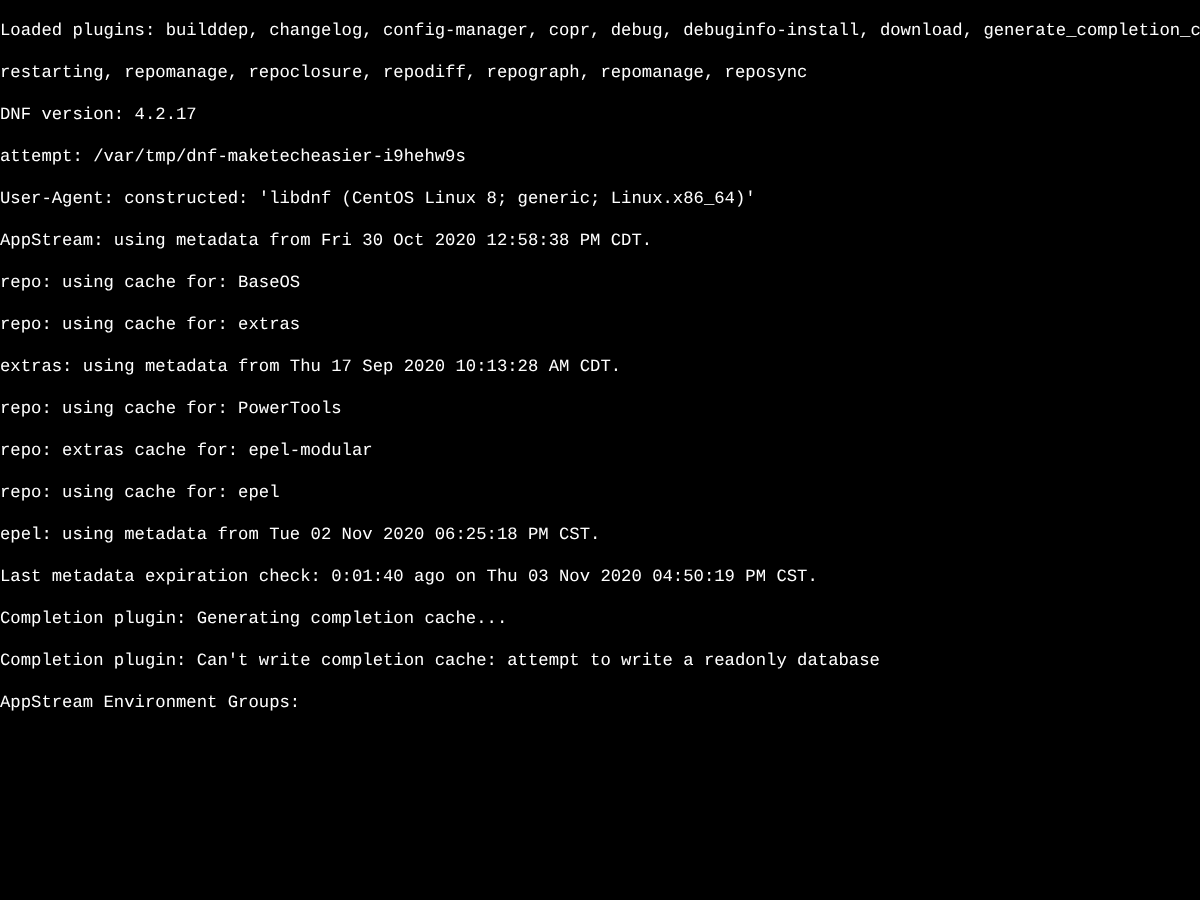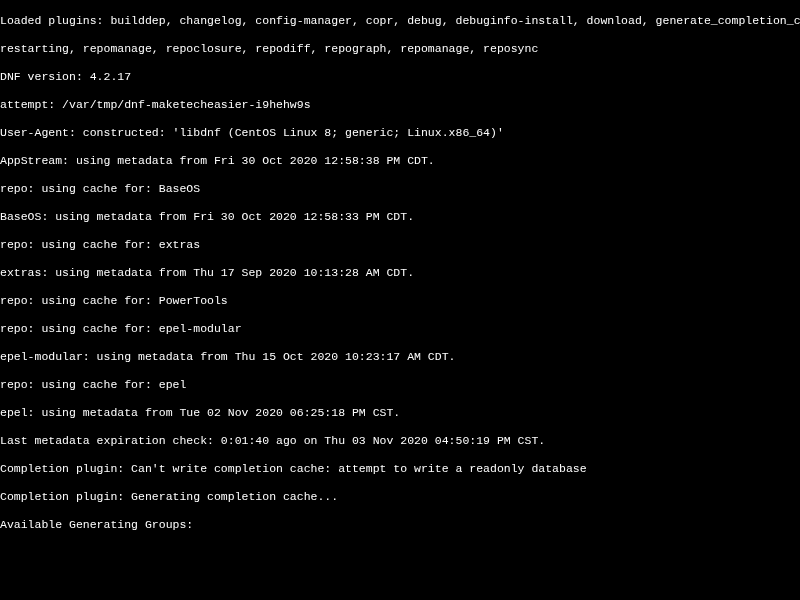--- a/index.html
+++ b/index.html
@@ -25,32 +25,30 @@
 <body>
 
 <div class="term">
 <span class="line">Loaded plugins: builddep, changelog, config-manager, copr, debug, debuginfo-install, download, generate_completion_cache, needs-</span>
 <span class="line">restarting, repomanage, repoclosure, repodiff, repograph, repomanage, reposync</span>
 <span class="line">DNF version: 4.2.17</span>
 <span class="line">attempt: /var/tmp/dnf-maketecheasier-i9hehw9s</span>
 <span class="line">User-Agent: constructed: 'libdnf (CentOS Linux 8; generic; Linux.x86_64)'</span>
 <span class="line">AppStream: using metadata from Fri 30 Oct 2020 12:58:38 PM CDT.</span>
 <span class="line">repo: using cache for: BaseOS</span>
-<span class="line">BaseOS: using metadata from Fri 30 Oct 2020 12:58:33 PM CDT.</span>
 <span class="line">repo: using cache for: extras</span>
 <span class="line">extras: using metadata from Thu 17 Sep 2020 10:13:28 AM CDT.</span>
 <span class="line">repo: using cache for: PowerTools</span>
-<span class="line">repo: using cache for: epel-modular</span>
-<span class="line">epel-modular: using metadata from Thu 15 Oct 2020 10:23:17 AM CDT.</span>
+<span class="line">repo: extras cache for: epel-modular</span>
 <span class="line">repo: using cache for: epel</span>
 <span class="line">epel: using metadata from Tue 02 Nov 2020 06:25:18 PM CST.</span>
 <span class="line">Last metadata expiration check: 0:01:40 ago on Thu 03 Nov 2020 04:50:19 PM CST.</span>
+<span class="line">Completion plugin: Generating completion cache...</span>
 <span class="line">Completion plugin: Can't write completion cache: attempt to write a readonly database</span>
-<span class="line">Completion plugin: Generating completion cache...</span>
-<span class="line">Available Generating Groups:</span>
+<span class="line">AppStream Environment Groups:</span>
 
 
 
 
 
 
 
 
 
 

